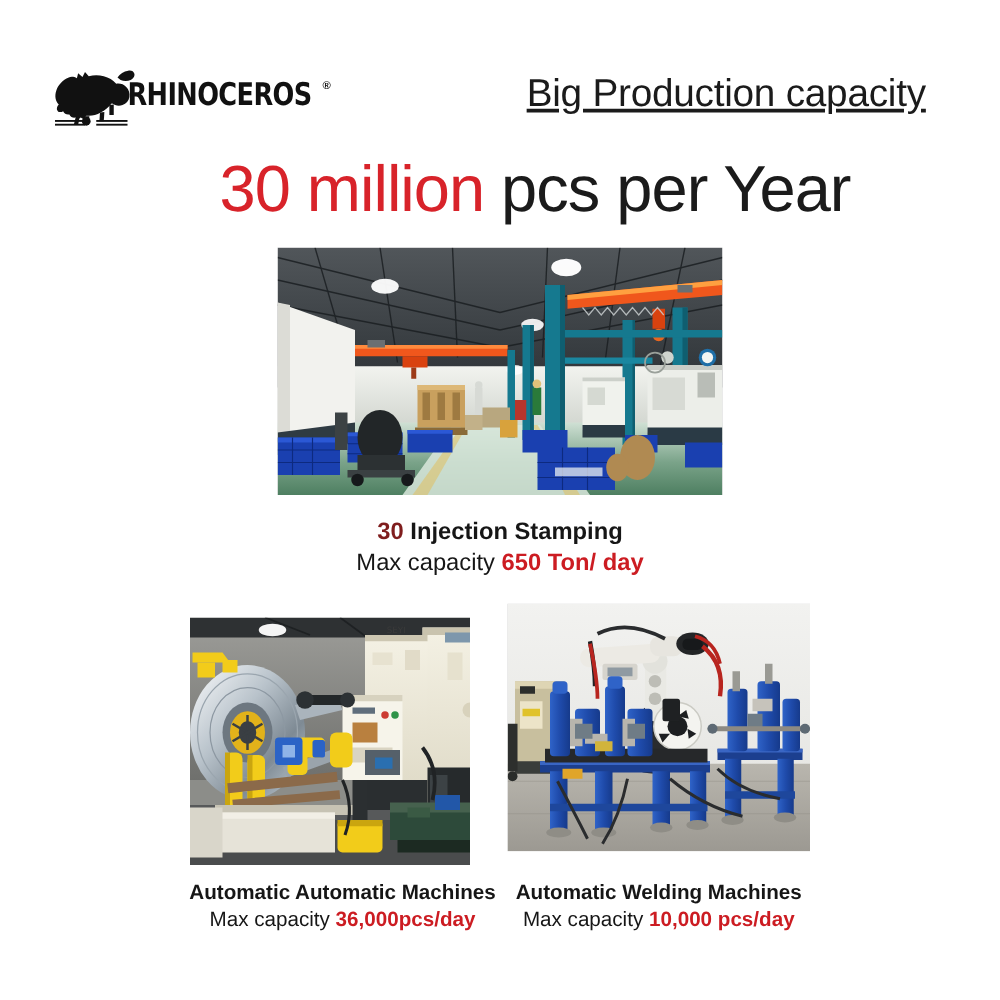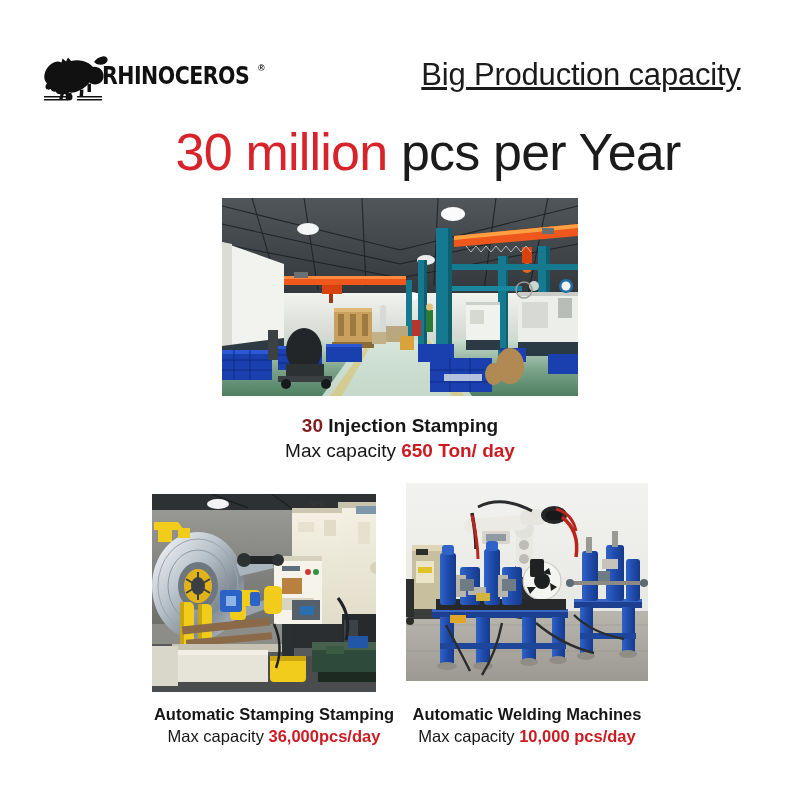--- a/index.html
+++ b/index.html
@@ -652,21 +652,21 @@
     <g stroke="#2a2c2e" stroke-width="2.4" fill="none">
       <path d="M40 142 q14 26 24 46"></path>
       <path d="M96 140 q-6 30 -20 52"></path>
       <path d="M130 140 q26 22 58 30"></path>
       <path d="M168 132 q18 18 50 24"></path>
     </g>
   </svg>
 </div>
 
 <div class="caption" id="caption-stamping">
-  <div class="cap-line1">Automatic Stamping Stamping</div>
+  <div class="cap-line1">Automatic Automatic Machines</div>
   <div class="cap-line2">
     <span>Max capacity </span><span class="red-b">36,000pcs/day</span>
   </div>
 </div>
 
 <div class="caption" id="caption-welding">
   <div class="cap-line1">Automatic Welding Machines</div>
   <div class="cap-line2">
     <span>Max capacity </span><span class="red-b">10,000 pcs/day</span>
   </div>

